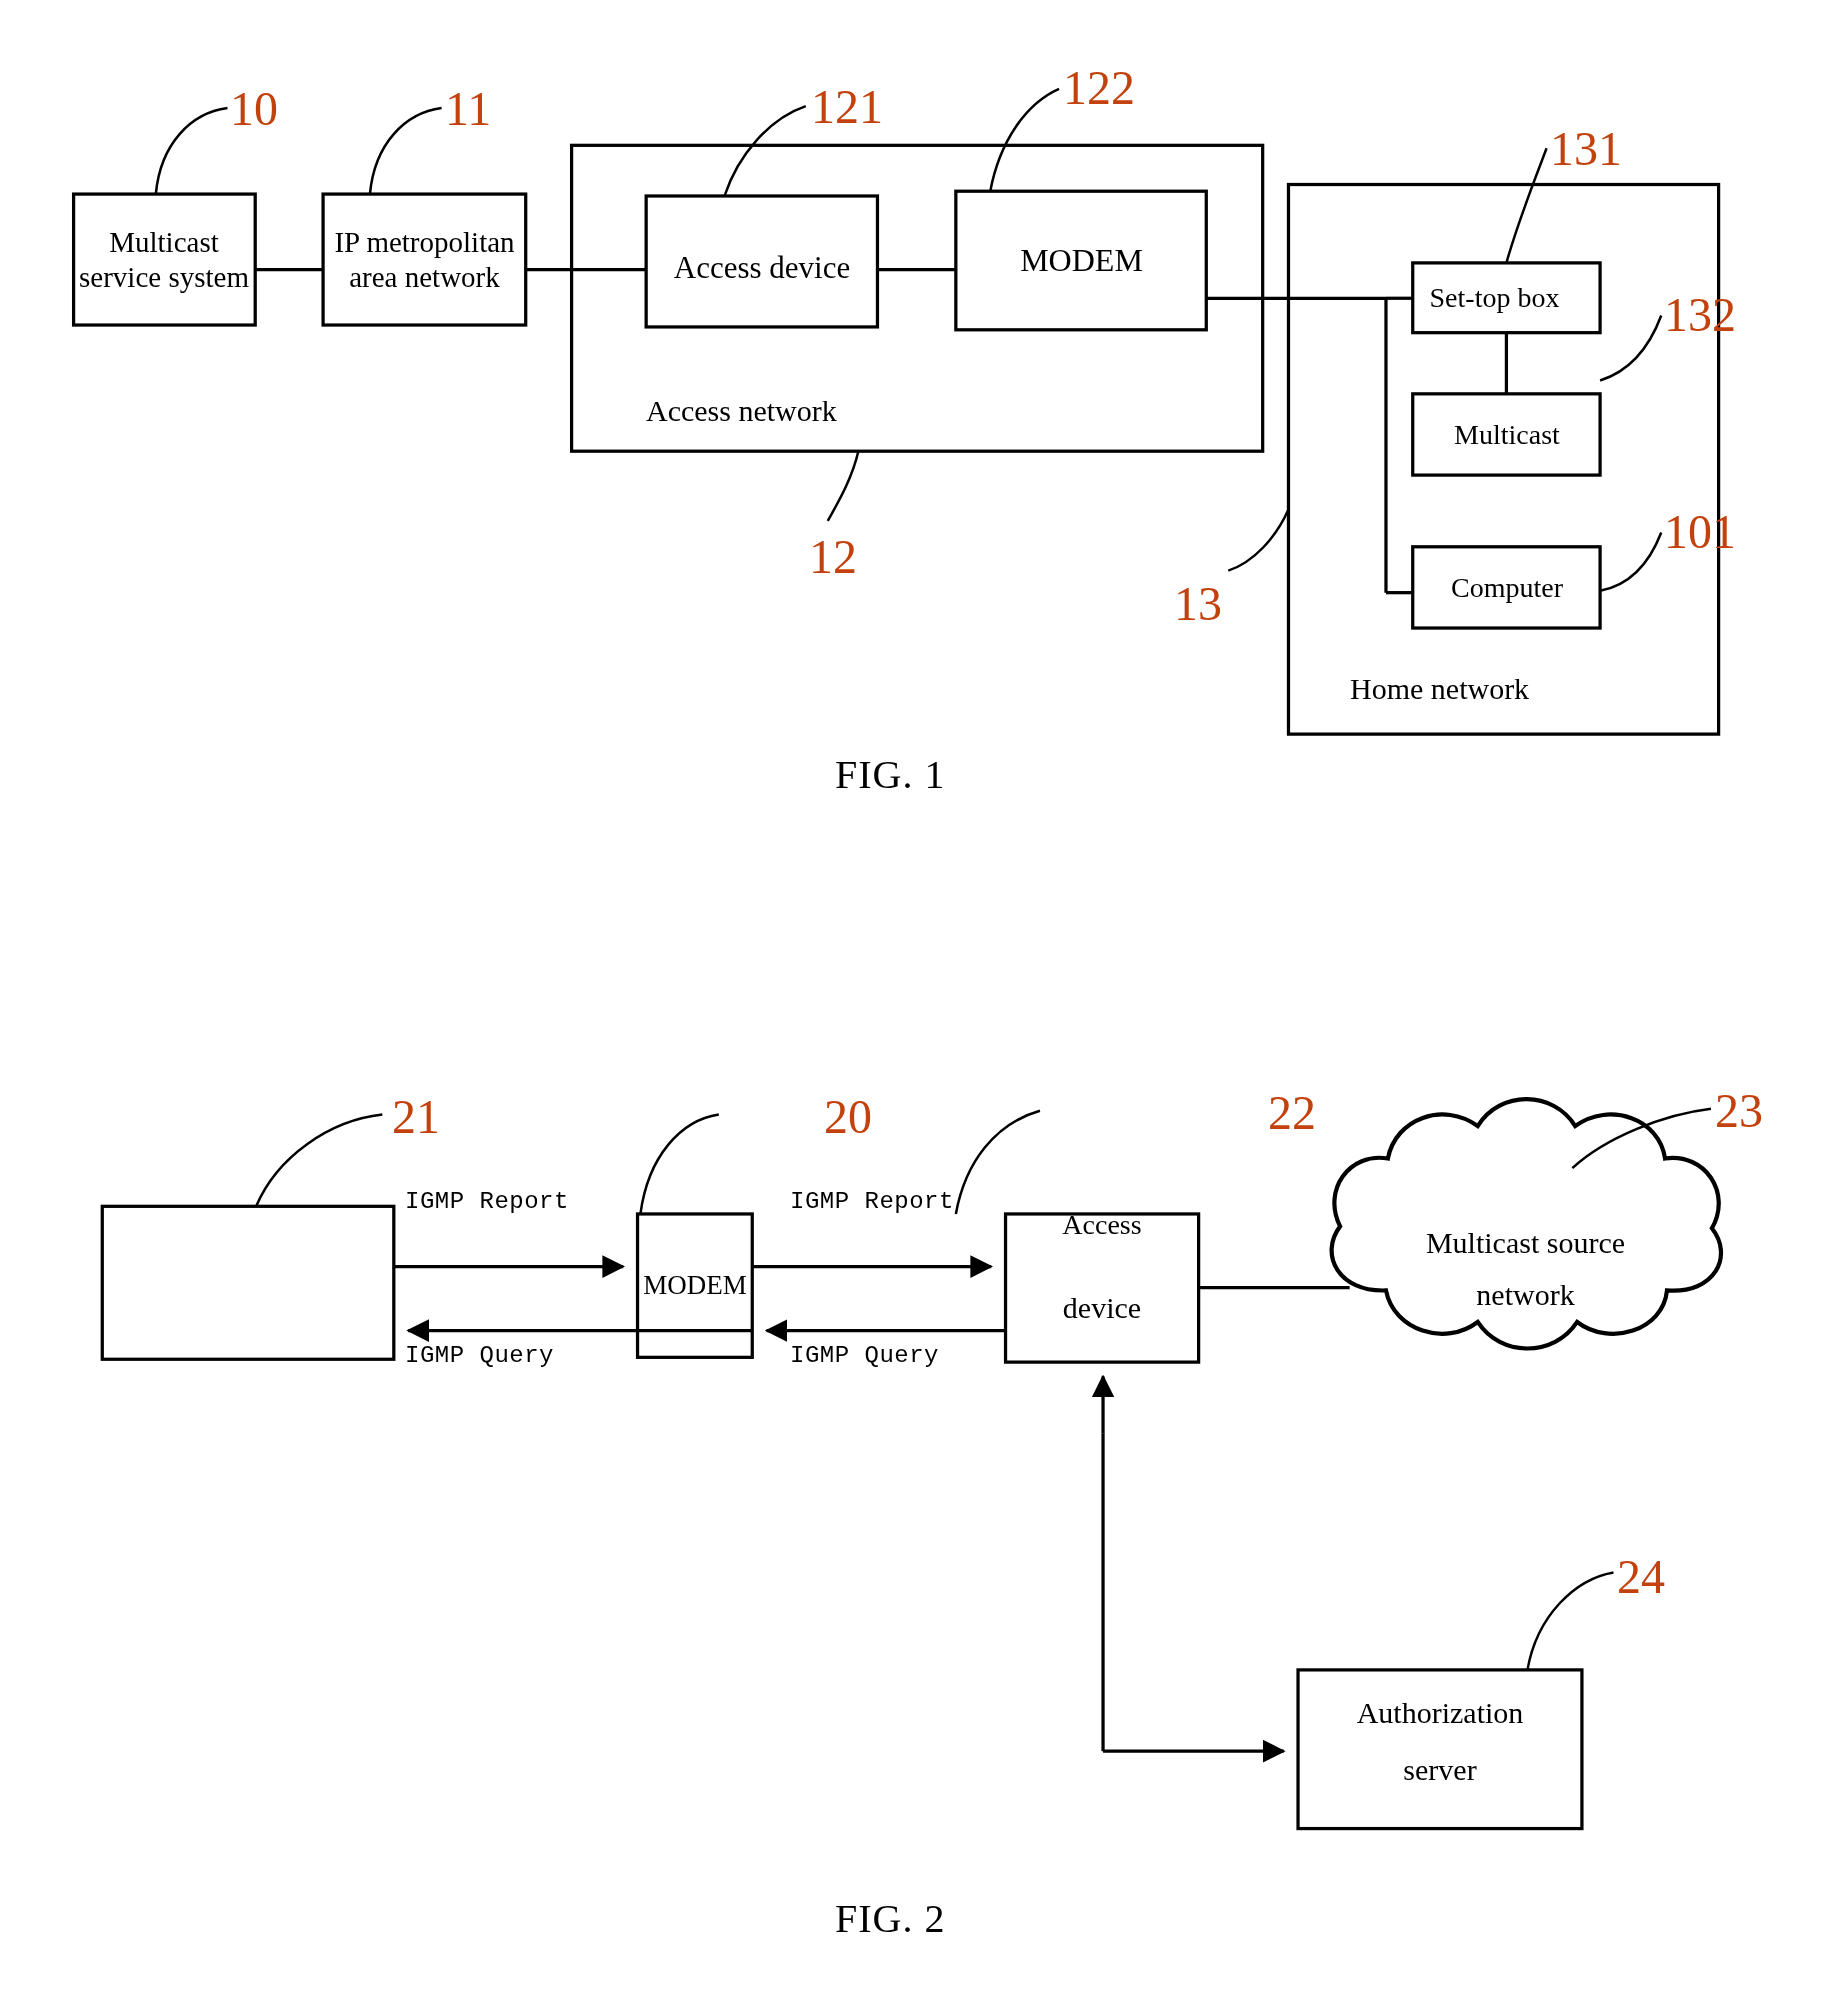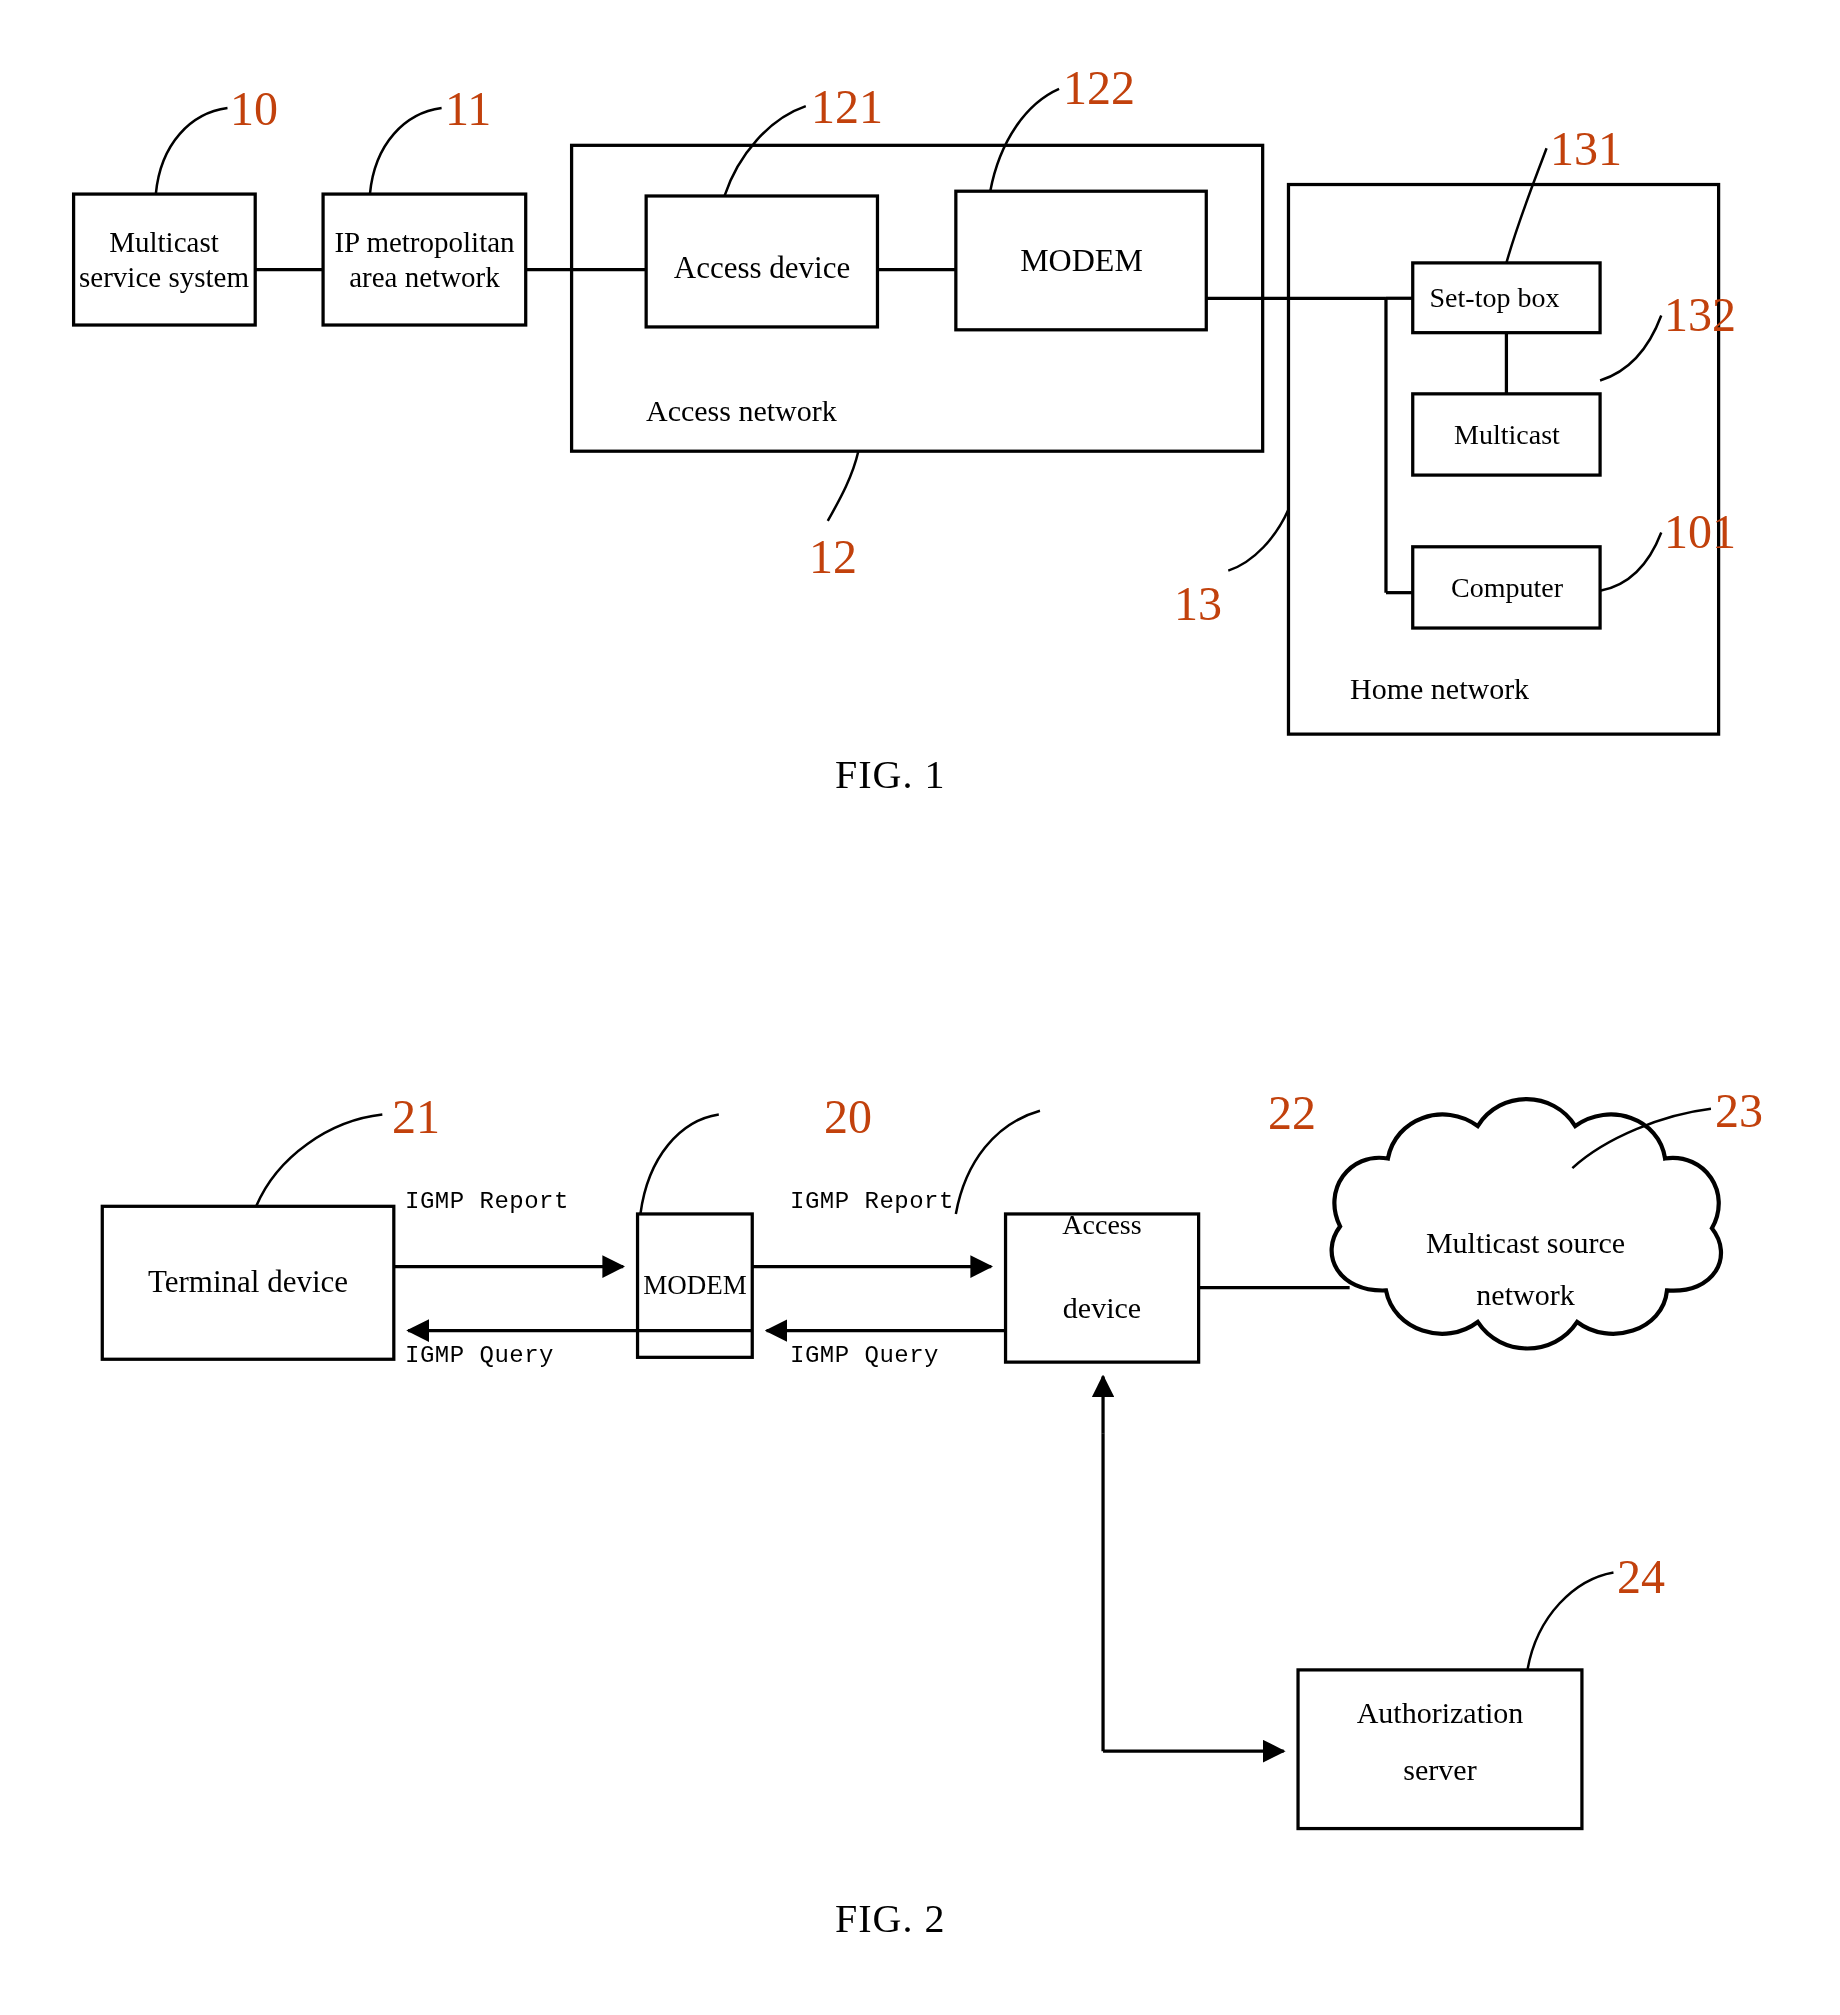--- a/index.html
+++ b/index.html
@@ -185,21 +185,20 @@
   <div class="ref-num" style="left:811px; top:79px;">121</div>
   <div class="ref-num" style="left:1063px; top:60px;">122</div>
   <div class="ref-num" style="left:809px; top:529px;">12</div>
   <div class="ref-num" style="left:1550px; top:121px;">131</div>
   <div class="ref-num" style="left:1664px; top:287px;">132</div>
   <div class="ref-num" style="left:1664px; top:504px;">101</div>
   <div class="ref-num" style="left:1174px; top:576px;">13</div>
 
   <div class="fig-caption" style="left:835px; top:751px;">FIG. 1</div>
 
-  <div class="node-label" style="left:107px; top:1208px; width:282px; height:149px; font-size:31px;">Terminal device</div>
 
   <div class="node-label" style="left:631px; top:1216px; width:128px; height:140px; font-size:27px;">MODEM</div>
 
   <div class="node-label" style="left:1010px; top:1206px; width:184px; height:38px; font-size:28px;">Access</div>
   <div class="node-label" style="left:1010px; top:1289px; width:184px; height:38px; font-size:30px;">device</div>
 
   <div class="cloud-label" style="left:1386px; top:1221px; width:279px;">Multicast source</div>
   <div class="cloud-label" style="left:1386px; top:1273px; width:279px;">network</div>
 
   <div class="node-label" style="left:1303px; top:1694px; width:274px; height:38px; font-size:30px;">Authorization</div>

